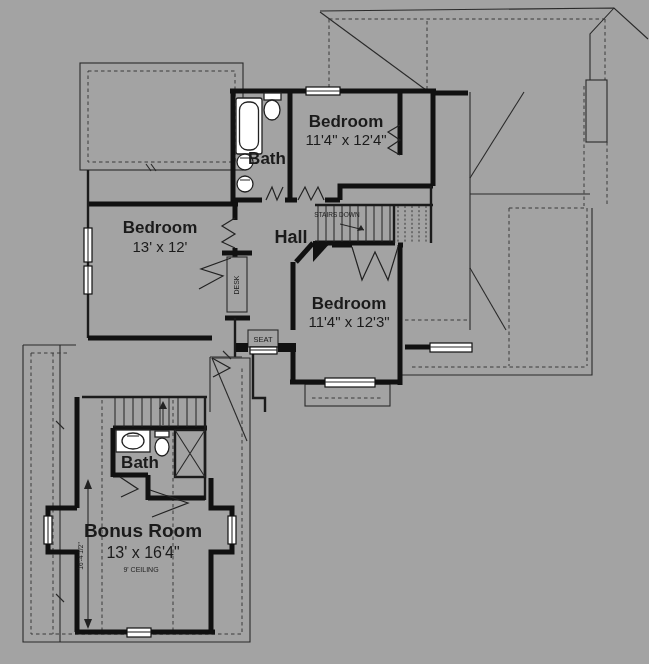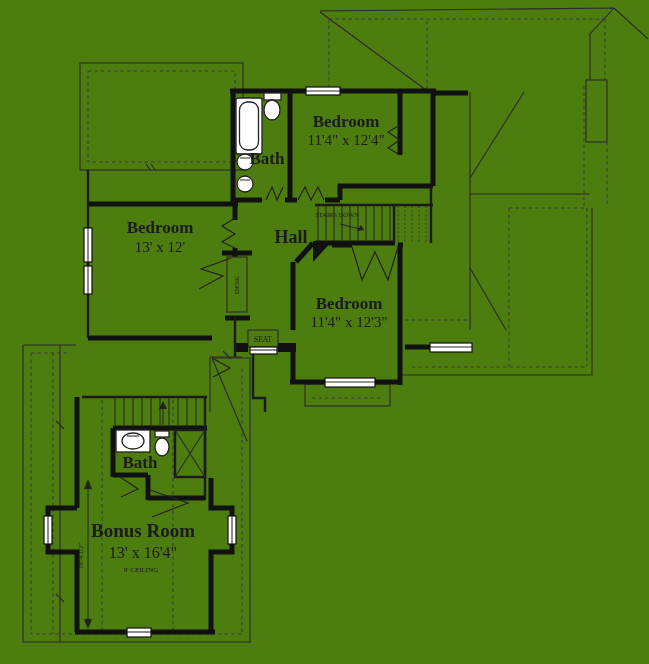--- a/index.html
+++ b/index.html
@@ -1,17 +1,17 @@
 <!DOCTYPE html>
 <html><head>
 <meta charset="utf-8">
 <style>
   html,body{margin:0;padding:0;background:#ffffff;}
-  .page{position:relative;width:649px;height:664px;background:#4d7c0f;overflow:hidden;
-        font-family:Liberation Serif, serif;}
+  .page{position:relative;width:649px;height:664px;background:#a3a3a3;overflow:hidden;
+        font-family:Liberation Sans, sans-serif;}
   svg{position:absolute;left:0;top:0;}
   text{fill:#1b1b1b;}
   .room-name{font-weight:700;}
   .thin{stroke:#2a2a2a;stroke-width:1.1;fill:none;}
   .med{stroke:#1b1b1b;stroke-width:2.4;fill:none;}
   .wall{stroke:#111111;stroke-width:5;fill:none;stroke-linecap:butt;}
   .dash{stroke:#3a3a3a;stroke-width:1;fill:none;stroke-dasharray:3.5,3;}
   .dash2{stroke:#3a3a3a;stroke-width:1;fill:none;stroke-dasharray:2,2.2;}
   .tread{stroke:#222;stroke-width:1;fill:none;}
   .fix{stroke:#222;stroke-width:1.3;fill:#ffffff;}

